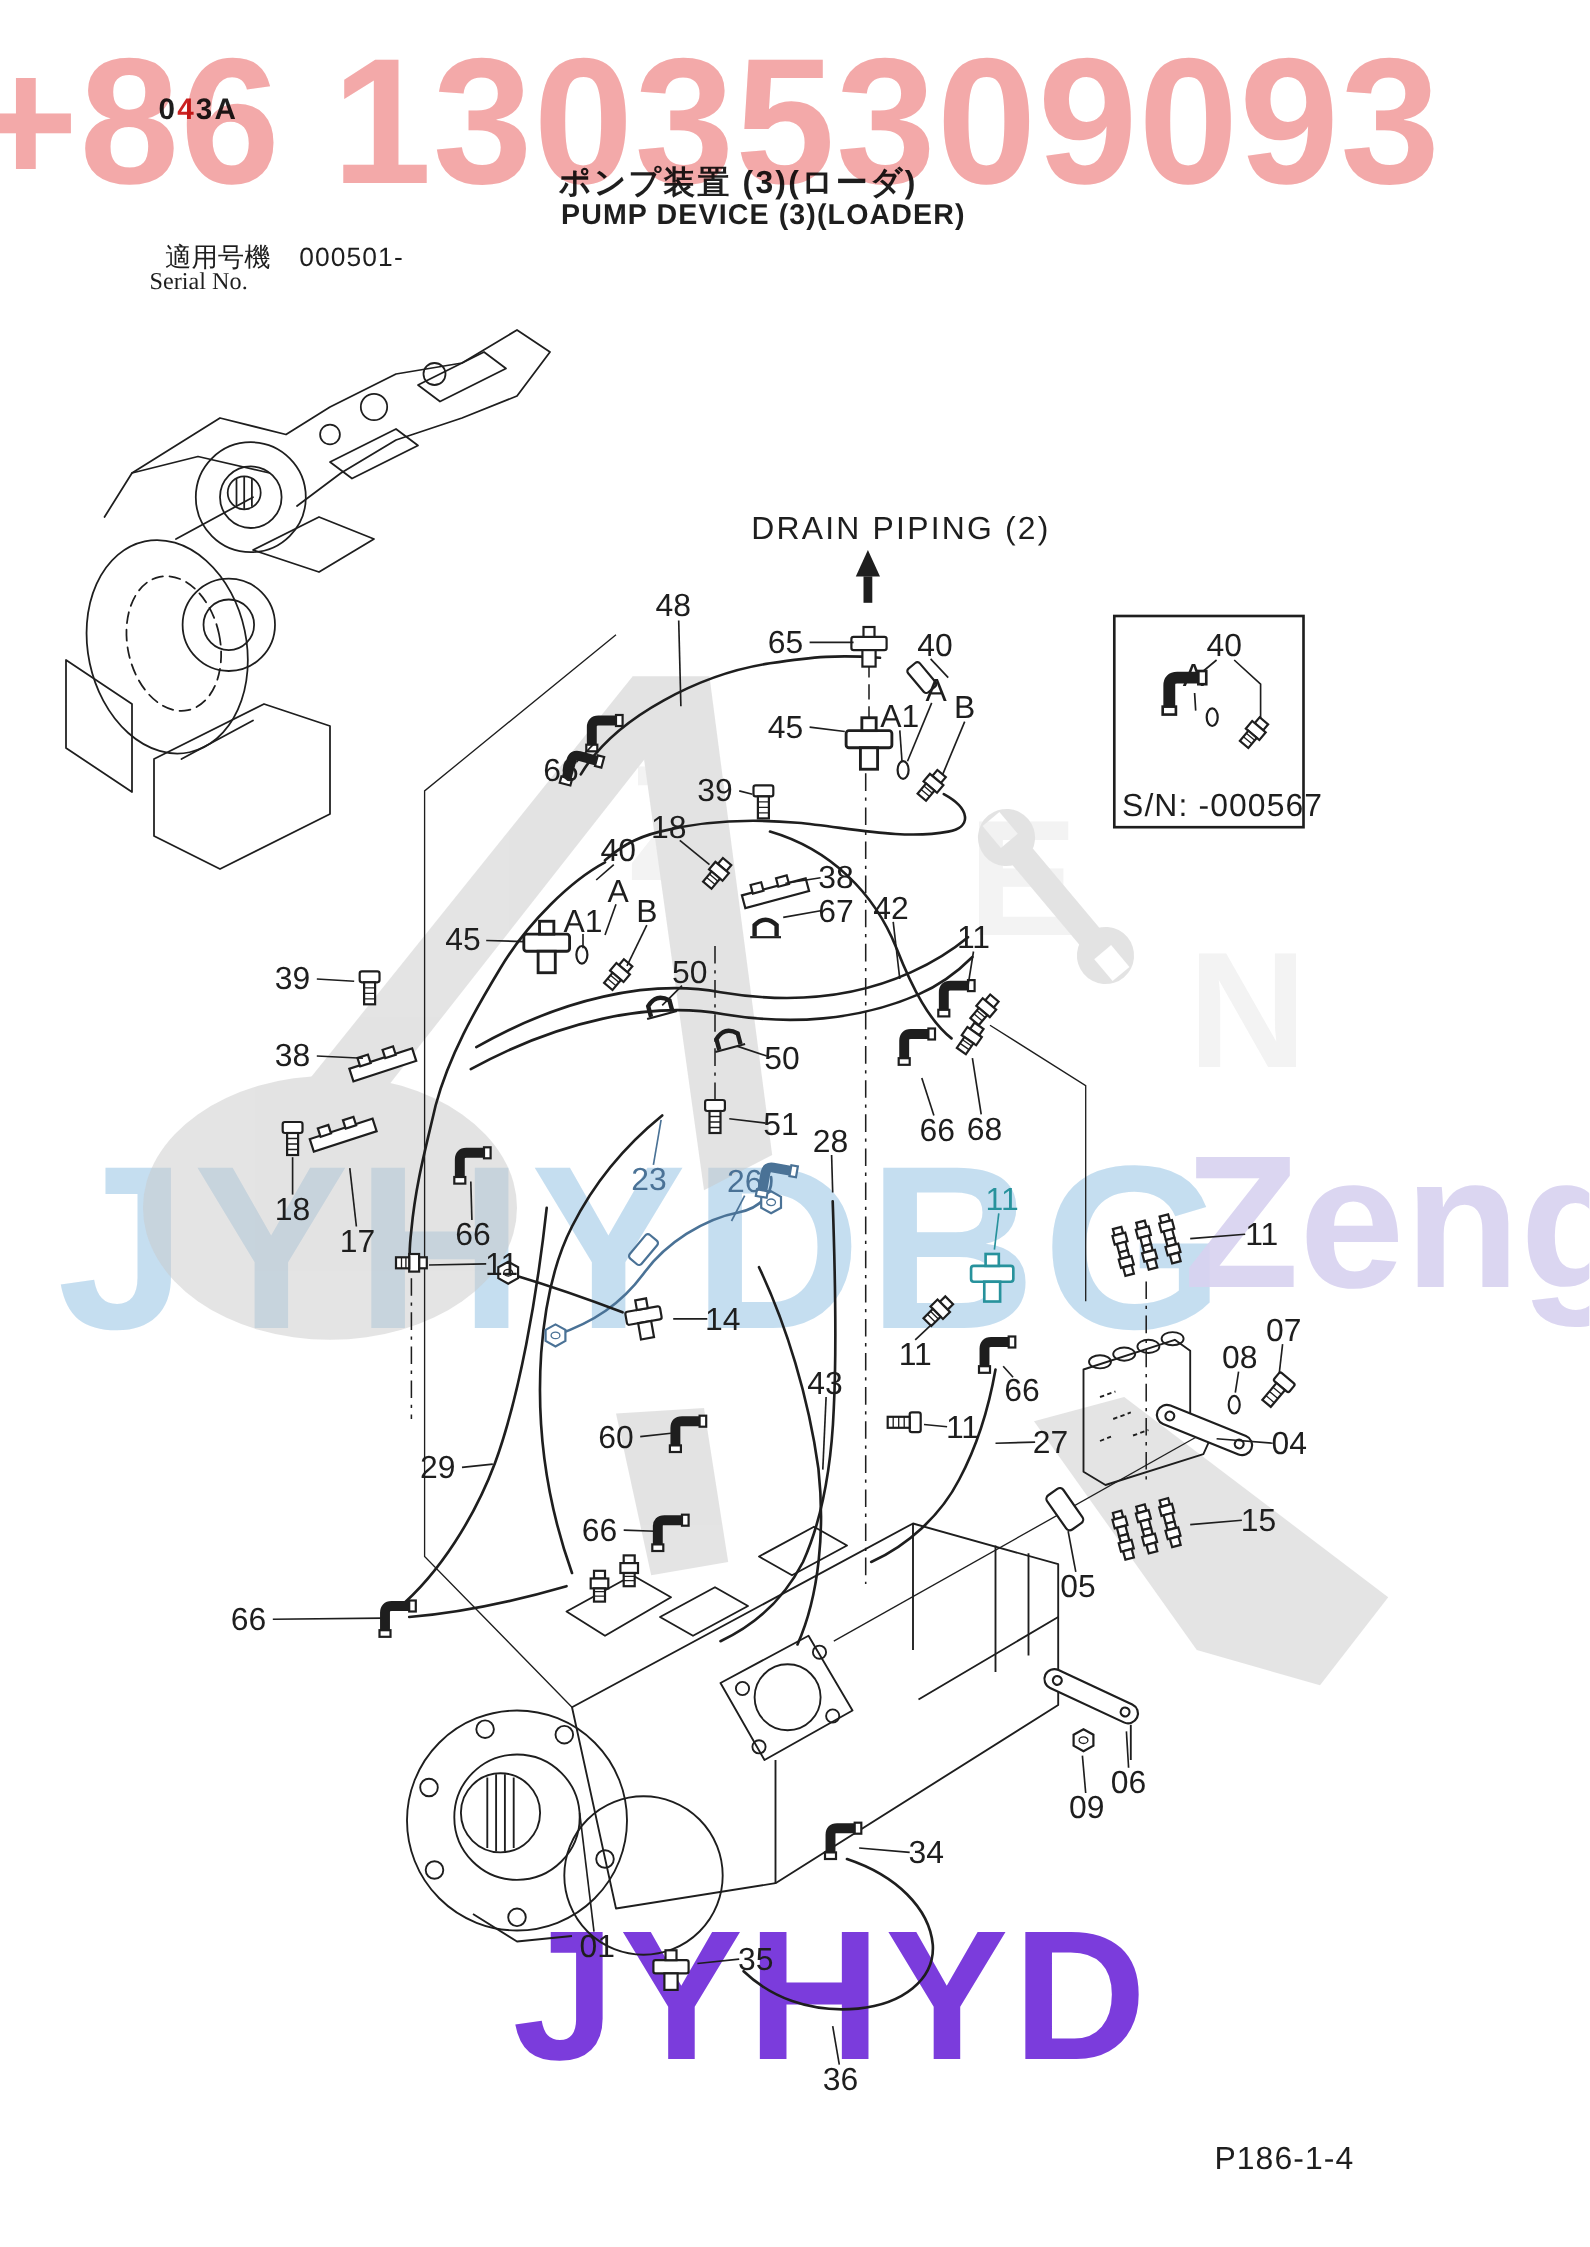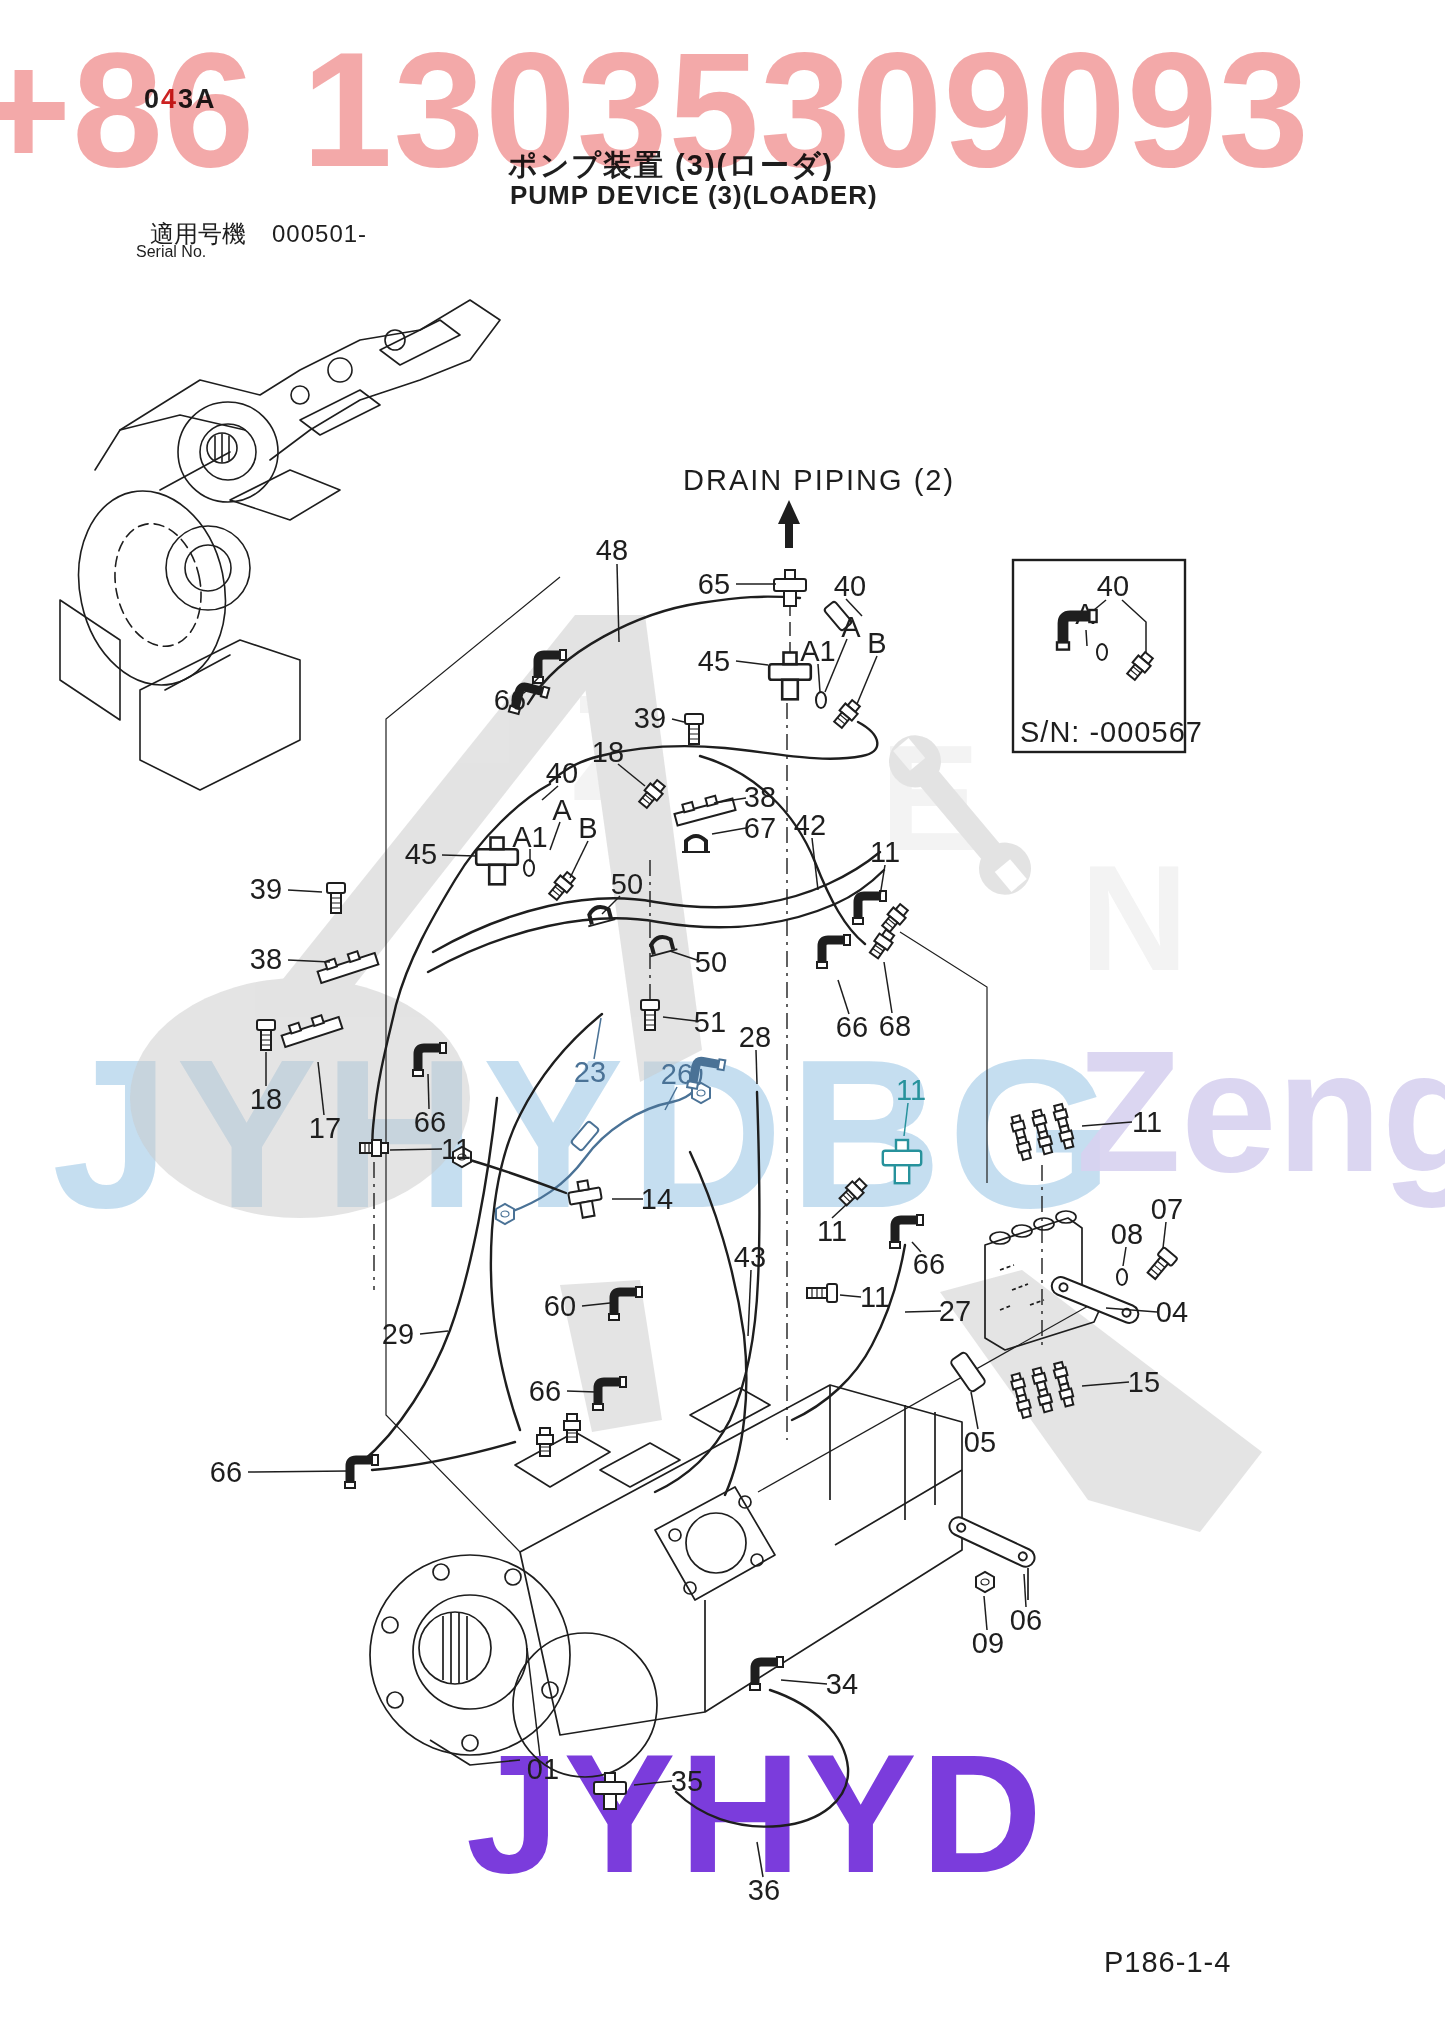--- a/index.html
+++ b/index.html
@@ -9,21 +9,21 @@
   .wm-mid{left:52px;top:1012px;font-size:212px;font-weight:bold;letter-spacing:6px;opacity:.85;}
   .wm-right{left:1076px;top:1012px;font-size:172px;font-weight:bold;opacity:.9;}
   .wm-bottom{left:466px;top:1718px;font-size:168px;font-weight:bold;letter-spacing:4px;opacity:.9;}
   .phone{left:-24px;top:16px;font-size:163px;font-weight:bold;letter-spacing:1px;
          mix-blend-mode:multiply;opacity:.92;pointer-events:none;z-index:30;}
   .code{left:144px;top:84px;font-size:27px;font-weight:bold;letter-spacing:2px;z-index:5;}
   .title-jp{left:508px;top:146px;font-size:29px;font-weight:bold;letter-spacing:2px;z-index:5;text-align:center;}
   .title-en{left:510px;top:180px;font-size:26px;font-weight:bold;letter-spacing:1px;z-index:5;}
   .serial-1{left:150px;top:218px;font-size:24px;z-index:5;}
   .serial-1 .val{margin-left:26px;letter-spacing:1px;}
-  .serial-2{left:136px;top:243px;font-size:16px;z-index:5;}
+  .serial-2{left:136px;top:243px;font-size:22px;z-index:5;font-family:Liberation Serif, serif;}
   svg.art{position:absolute;left:0;top:0;z-index:10;}
   .lbl{font-family:"Liberation Sans",sans-serif;font-size:29px;}
 </style>
 </head>
 <body>
 
 <div class="page">
 
   <div class="abs wm-mid" style="color: rgb(188, 217, 238);">JYHYDBG</div>
   <div class="abs wm-right" style="color: rgb(216, 210, 240);">Zeng</div>

